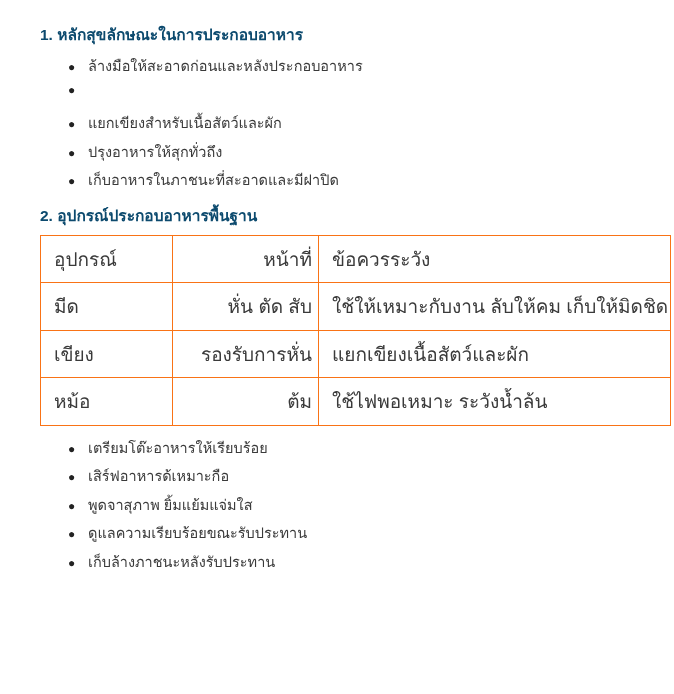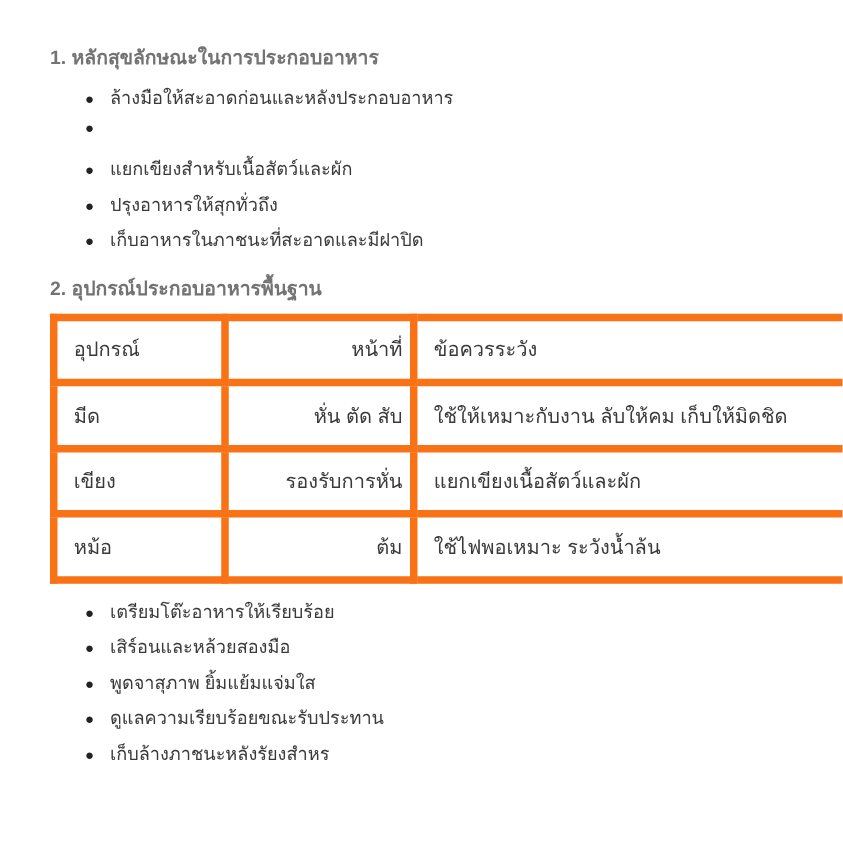--- a/index.html
+++ b/index.html
@@ -25,22 +25,22 @@
     font-weight: bold;
     font-size: 16.5px;
     line-height: 26px;
     margin: 0 0 14px 0;
     color: #333333;
   }
   .section-heading {
     font-weight: bold;
     font-size: 15.5px;
     line-height: 22px;
-    margin: 12px 0 8px 0;
-    color: #737373;
+    margin: 0 0 8px 0;
+    color: #0c4a6e;
   }
   ul.bullets {
     list-style: none;
     margin: 0 0 8px 0;
     padding: 0 0 0 28px;
   }
   ul.bullets li {
     display: flex;
     align-items: baseline;
     height: 28.5px;
@@ -51,23 +51,23 @@
     font-size: 12px;
     color: #222222;
   }
   table.equipment-table {
     border-collapse: collapse;
     table-layout: fixed;
     width: 600px;
     margin: 2px 0 10px 0;
   }
   table.equipment-table td {
-    border: 6px solid #f97316;
+    border: 1px solid #f97316;
     height: 46.5px;
-    font-size: 16px;
+    font-size: 19px;
     vertical-align: middle;
     padding: 0 6px 0 13px;
     overflow: hidden;
     white-space: nowrap;
   }
   td.col-1 { width: 112px; padding-left: 4px; }
   td.col-2 { width: 126px; text-align: right; }
   td.col-3 { width: 332px; }
 </style>
 </head>
@@ -125,29 +125,29 @@
     </tbody>
   </table>
 
   <ul class="bullets">
     <li>
       <span class="bullet-glyph">●</span>
       <span>เตรียมโต๊ะอาหารให้เรียบร้อย</span>
     </li>
     <li>
       <span class="bullet-glyph">●</span>
-      <span>เสิร์อนและหล้วยสองมือ</span>
+      <span>เสิร์ฟอาหารด้เหมาะกือ</span>
     </li>
     <li>
       <span class="bullet-glyph">●</span>
       <span>พูดจาสุภาพ ยิ้มแย้มแจ่มใส</span>
     </li>
     <li>
       <span class="bullet-glyph">●</span>
       <span>ดูแลความเรียบร้อยขณะรับประทาน</span>
     </li>
     <li>
       <span class="bullet-glyph">●</span>
-      <span>เก็บล้างภาชนะหลังรัยงสำหร</span>
+      <span>เก็บล้างภาชนะหลังรับประทาน</span>
     </li>
   </ul>
 
 </div>
 
 </body></html>

